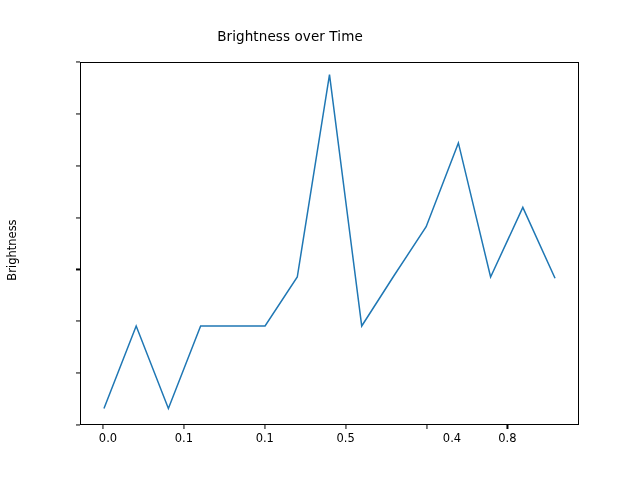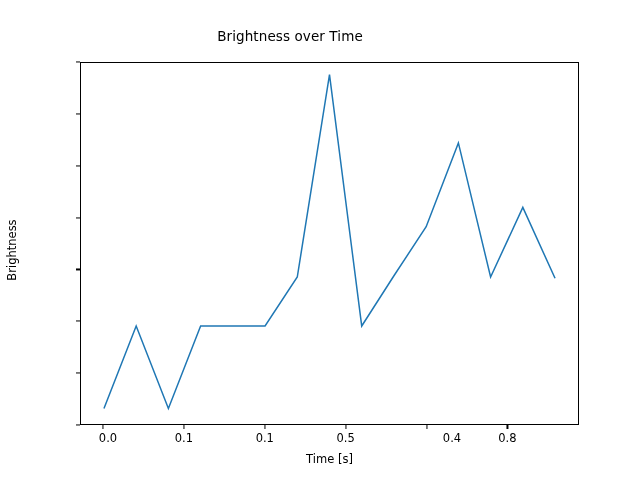--- a/index.html
+++ b/index.html
@@ -91,21 +91,20 @@
   }
 </style>
 </head>
 <body>
 
 <div id="figure">
 
   <div id="chart-title">Brightness over Time</div>
 
   <div id="ylabel">Brightness</div>
-  <div id="xlabel">Time [s]</div>
 
   <div id="ytick-labels"></div>
   <div id="ytick-marks">
       <div class="ytick-mark" style="top: 425px; left: 76.4px;"></div>
       <div class="ytick-mark" style="top: 373.143px; left: 76.4px;"></div>
       <div class="ytick-mark" style="top: 321.286px; left: 76.4px;"></div>
       <div class="ytick-mark" style="top: 269.429px; left: 76.4px;"></div>
       <div class="ytick-mark" style="top: 217.571px; left: 76.4px;"></div>
       <div class="ytick-mark" style="top: 165.714px; left: 76.4px;"></div>
       <div class="ytick-mark" style="top: 113.857px; left: 76.4px;"></div>

